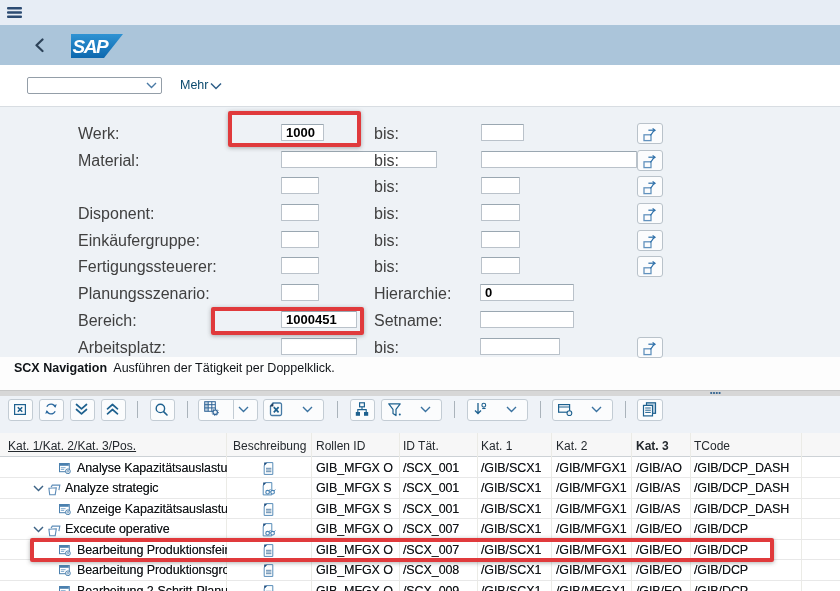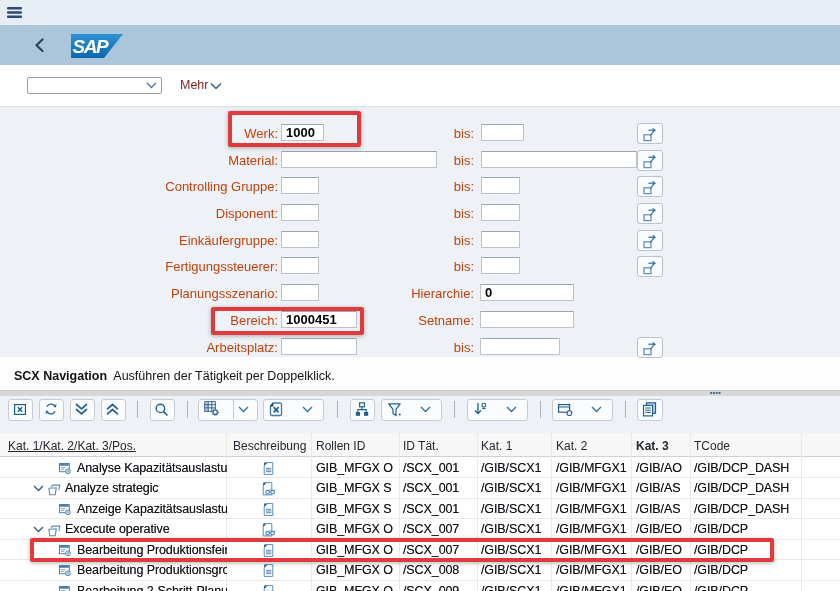--- a/index.html
+++ b/index.html
@@ -9,38 +9,38 @@
 
 .strip1{left:0;top:0;width:840px;height:25px;background:#e7edf5;}
 .band2{left:0;top:25px;width:840px;height:40px;background:#abc5da;}
 .row3{left:0;top:65px;width:840px;height:41px;background:#fff;border-bottom:1px solid #d8dde2;}
 .formarea{left:0;top:107px;width:840px;height:250px;background:#eef2f6;}
 .scxbar{left:0;top:357px;width:840px;height:33px;background:#fdfdfd;}
 .splitter{left:0;top:390px;width:840px;height:6px;background:#d7d7d7;border-top:1px solid #c6c6c6;}
 .toolbar{left:0;top:396px;width:840px;height:37px;background:#eef2f7;}
 .tablearea{left:0;top:433px;width:840px;height:158px;background:#fff;}
 
-.lbl{position:absolute;height:17px;line-height:17px;font-size:13px;color:#c2410c;text-align:right;}
+.lbl{position:absolute;height:17px;line-height:17px;font-size:16px;color:#404040;text-align:left;}
 .inp{position:absolute;height:15px;background:#fff;border:1px solid #bac2ca;border-top-color:#9aa7b1;border-radius:1px;font-size:13px;font-weight:bold;color:#000;line-height:15px;padding-left:4px;}
 .msbtn{position:absolute;width:24px;height:19px;background:#fbfcfd;border:1px solid #b9c2ca;border-radius:3px;}
 
 .combo{position:absolute;left:27px;top:77px;width:133px;height:15px;background:#fff;border:1px solid #949ea8;border-radius:2px;}
-.mehr{position:absolute;left:180px;top:77px;height:17px;line-height:17px;font-size:12.5px;color:#7f1d1d;}
+.mehr{position:absolute;left:180px;top:77px;height:17px;line-height:17px;font-size:12.5px;color:#0c4a6e;}
 
 .redbox{position:absolute;border:4px solid #e03a3c;border-radius:2px;box-shadow:0 1px 4px rgba(80,80,80,.45);}
 
 .tbtn{position:absolute;top:399px;height:20px;background:#fbfcfd;border:1px solid #c3ccd4;border-radius:3px;}
 .tsep{position:absolute;top:401px;width:1px;height:17px;background:#aab3bb;}
 
 .colline{position:absolute;top:433px;height:158px;width:1px;background:#ebebe6;}
 .hline{position:absolute;left:0;width:840px;height:1px;background:#e8e8e8;}
 .hdr{position:absolute;top:433px;height:23px;background:#f7f7f7;border-bottom:1px solid #cdd2d6;}
 .hdrtext{position:absolute;top:439px;font-size:12px;color:#24292e;height:14px;line-height:14px;}
 .celltext{position:absolute;font-size:12.5px;color:#111417;height:20px;line-height:21px;padding-top:1px;letter-spacing:-0.1px;white-space:nowrap;text-shadow:0 0 0.35px rgba(10,14,18,0.6);}
-.scxtxt{position:absolute;left:14px;top:369px;font-size:12.5px;color:#101418;}
+.scxtxt{position:absolute;left:14px;top:361px;font-size:12.5px;color:#101418;}
 </style>
 </head>
 <body>
 <div class="app">
   <div class="abs strip1"></div>
   <div class="abs band2"></div>
   <div class="abs row3"></div>
   <div class="abs formarea"></div>
   <div class="abs scxbar"></div>
   <div class="abs splitter"></div>
@@ -72,21 +72,20 @@
   <svg class="abs" style="left:146px;top:82px" width="11" height="7" viewBox="0 0 11 7">
     <path d="M1 1 L5.5 5.5 L10 1" fill="none" stroke="#4a7aa5" stroke-width="1.4"></path>
   </svg>
   <div class="mehr">Mehr</div>
   <svg class="abs" style="left:210px;top:82px" width="12" height="8" viewBox="0 0 12 8">
     <path d="M1 1.5 L6 6.5 L11 1.5" fill="none" stroke="#2e5e88" stroke-width="1.5"></path>
   </svg>
 
   <div class="lbl" style="left:78px;top:125px;width:200px;">Werk:</div>
   <div class="lbl" style="left:78px;top:152px;width:200px;">Material:</div>
-  <div class="lbl" style="left:78px;top:178px;width:200px;">Controlling Gruppe:</div>
   <div class="lbl" style="left:78px;top:205px;width:200px;">Disponent:</div>
   <div class="lbl" style="left:78px;top:232px;width:200px;">Einkäufergruppe:</div>
   <div class="lbl" style="left:78px;top:258px;width:200px;">Fertigungssteuerer:</div>
   <div class="lbl" style="left:78px;top:285px;width:200px;">Planungsszenario:</div>
   <div class="lbl" style="left:78px;top:339px;width:200px;">Arbeitsplatz:</div>
   <div class="lbl" style="left:78px;top:312px;width:200px;">Bereich:</div>
 
   <div class="inp" style="left:281px;top:124px;width:37px;">1000</div>
   <div class="inp" style="left:281px;top:151px;width:150px;"></div>
   <div class="inp" style="left:281px;top:177px;width:32px;"></div>

